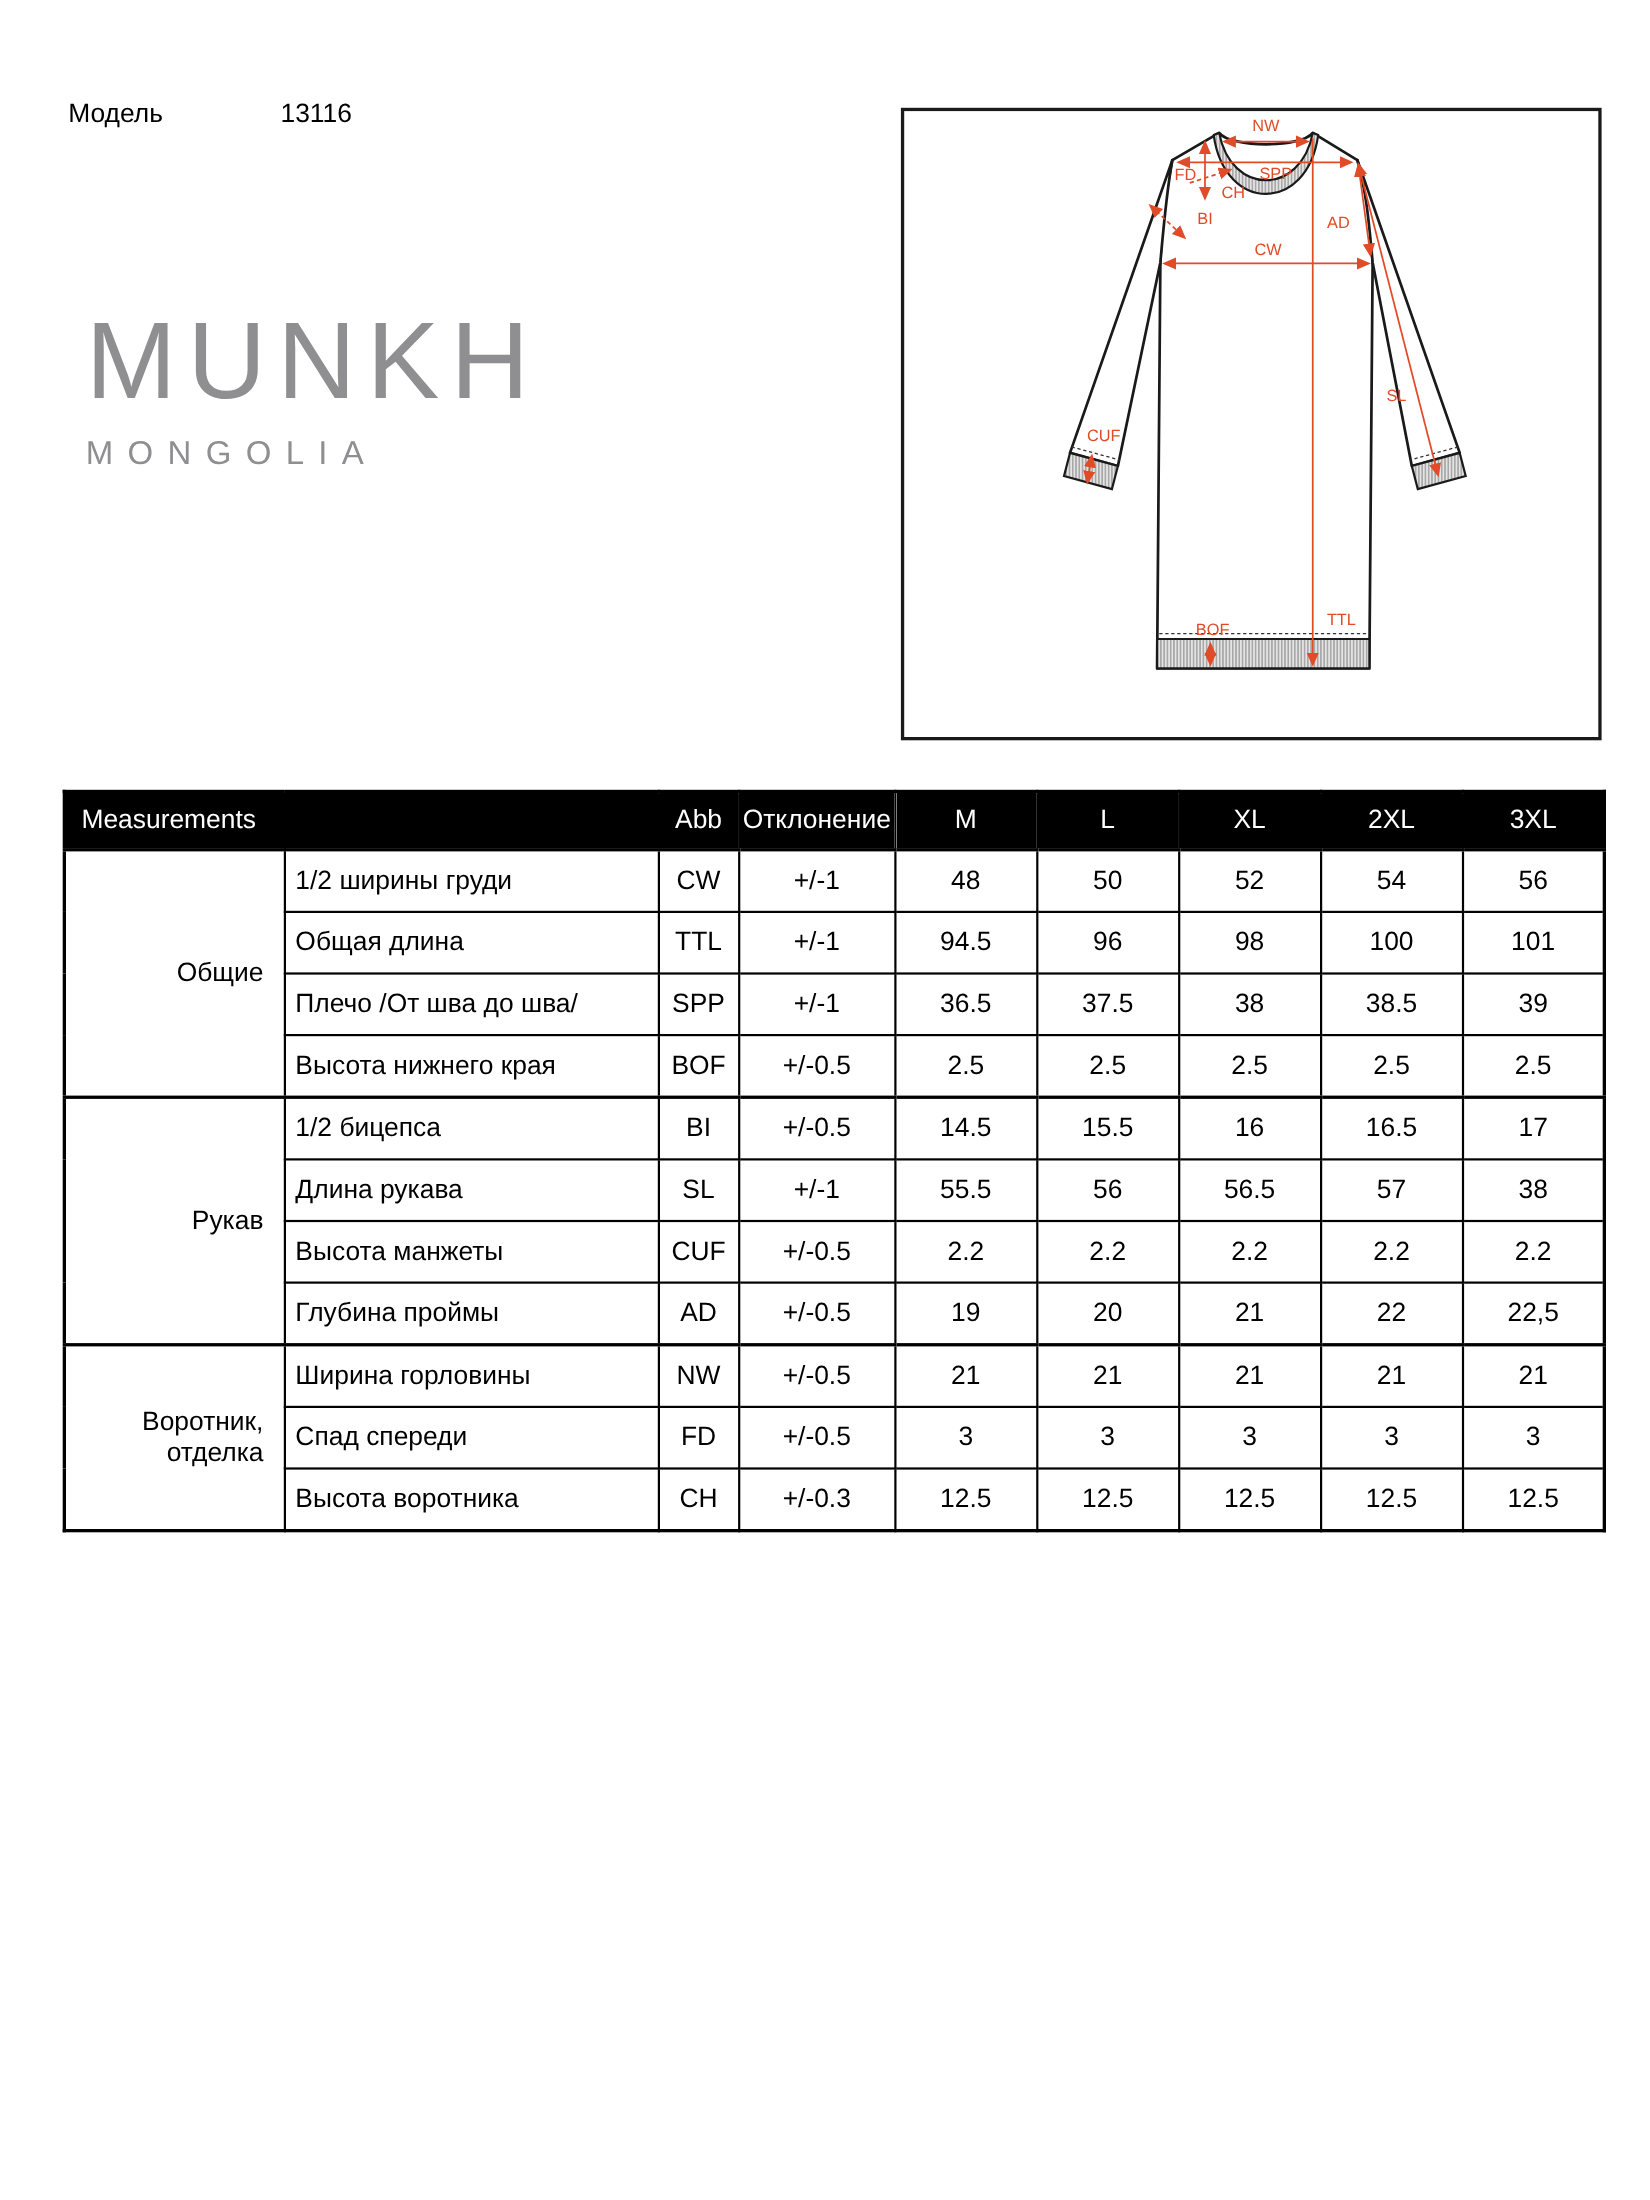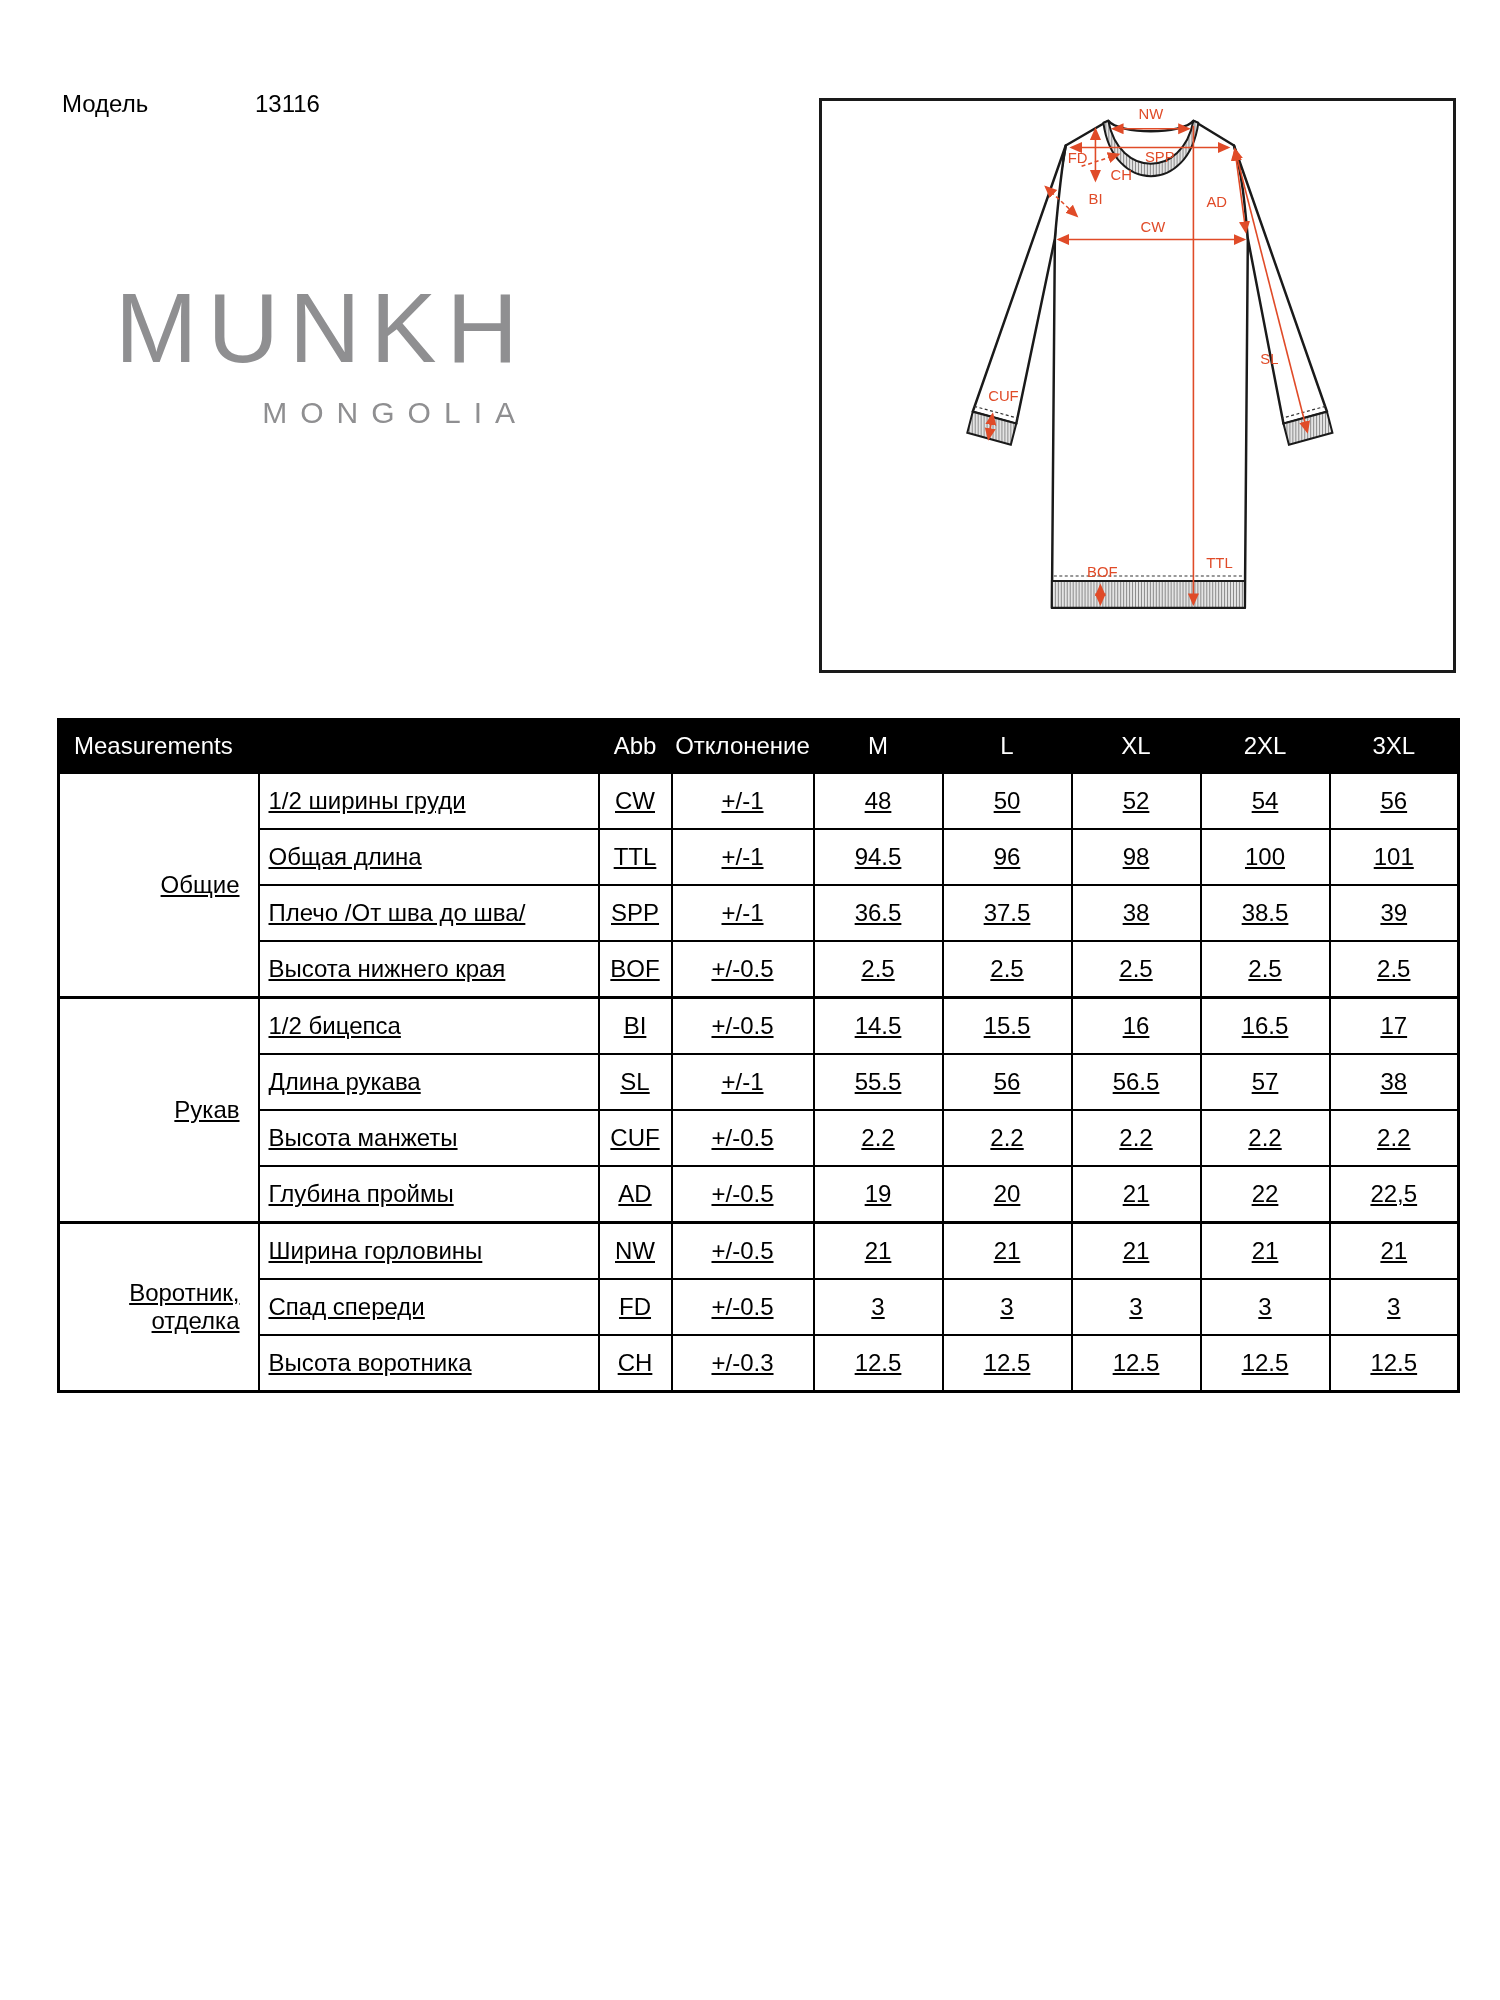--- a/index.html
+++ b/index.html
@@ -5,35 +5,34 @@
   html,body{margin:0;padding:0;}
   body{
     width:1500px;height:2000px;position:relative;background:#fff;
     font-family:"Liberation Sans", sans-serif;color:#000;overflow:hidden;
   }
   
   .model-row{position:absolute;left:62px;top:90px;font-size:24px;line-height:28px;}
   .model-label{font-weight:normal;position:absolute;left:0;top:0;white-space:nowrap;}
   .model-value{position:absolute;left:193px;top:0;white-space:nowrap;}
   
-  .brand{position:absolute;left:78px;top:278px;width:450px;text-align:right;color:#8f8f91;}
+  .brand{position:absolute;left:78px;top:278px;width:450px;text-align:left;color:#8f8f91;}
   .brand-name{font-size:99px;line-height:100px;letter-spacing:10px;font-weight:normal;}
   .brand-country{font-size:30px;letter-spacing:13px;margin-top:18px;}
   
   .diagram-box{
     position:absolute;left:819px;top:98px;width:631px;height:569px;
     border:3px solid #1a1a1a;background:#fff;
   }
   .diagram-box svg{display:block;}
   
   .size-table{
     position:absolute;left:57px;top:718px;width:1400px;
     border-collapse:collapse;table-layout:fixed;
     font-size:24px;
-    text-decoration:underline;
   }
   .size-table th,.size-table td{
     border:2px solid #000;overflow:hidden;
   }
   .size-table{border:3px solid #000;}
   .size-table thead th{
     background:#000;color:#fff;font-weight:normal;height:48px;
     text-align:center;border-color:#000;border-bottom-width:3px;
   }
   .size-table thead th.h-meas{text-align:left;padding-left:14px;}

